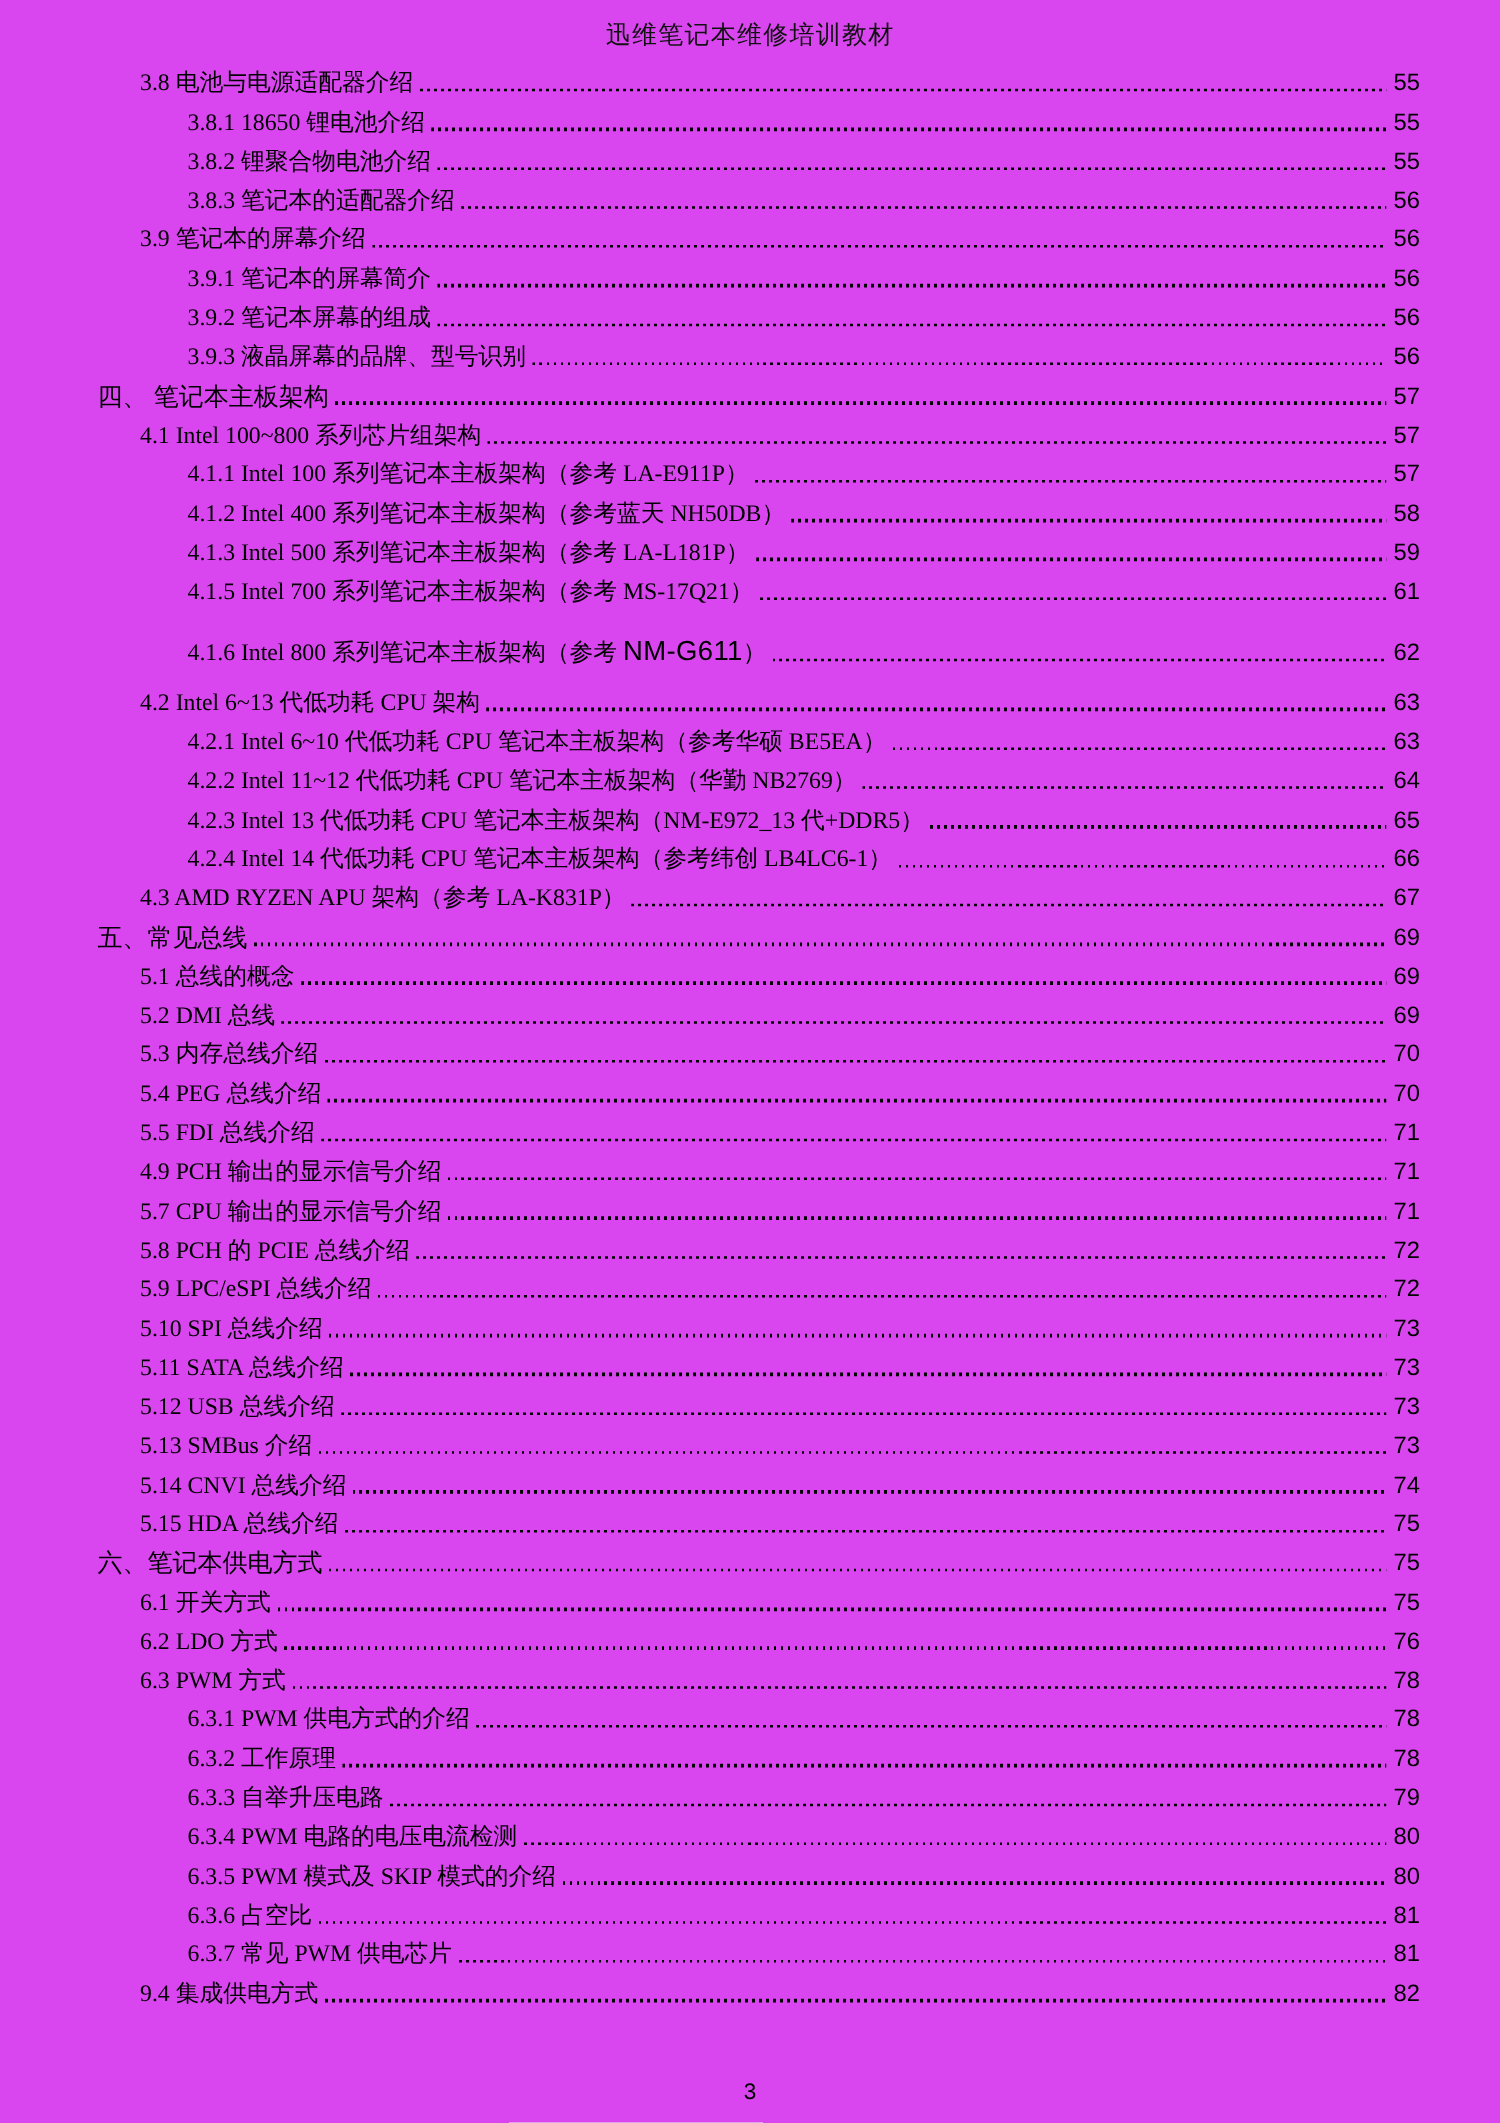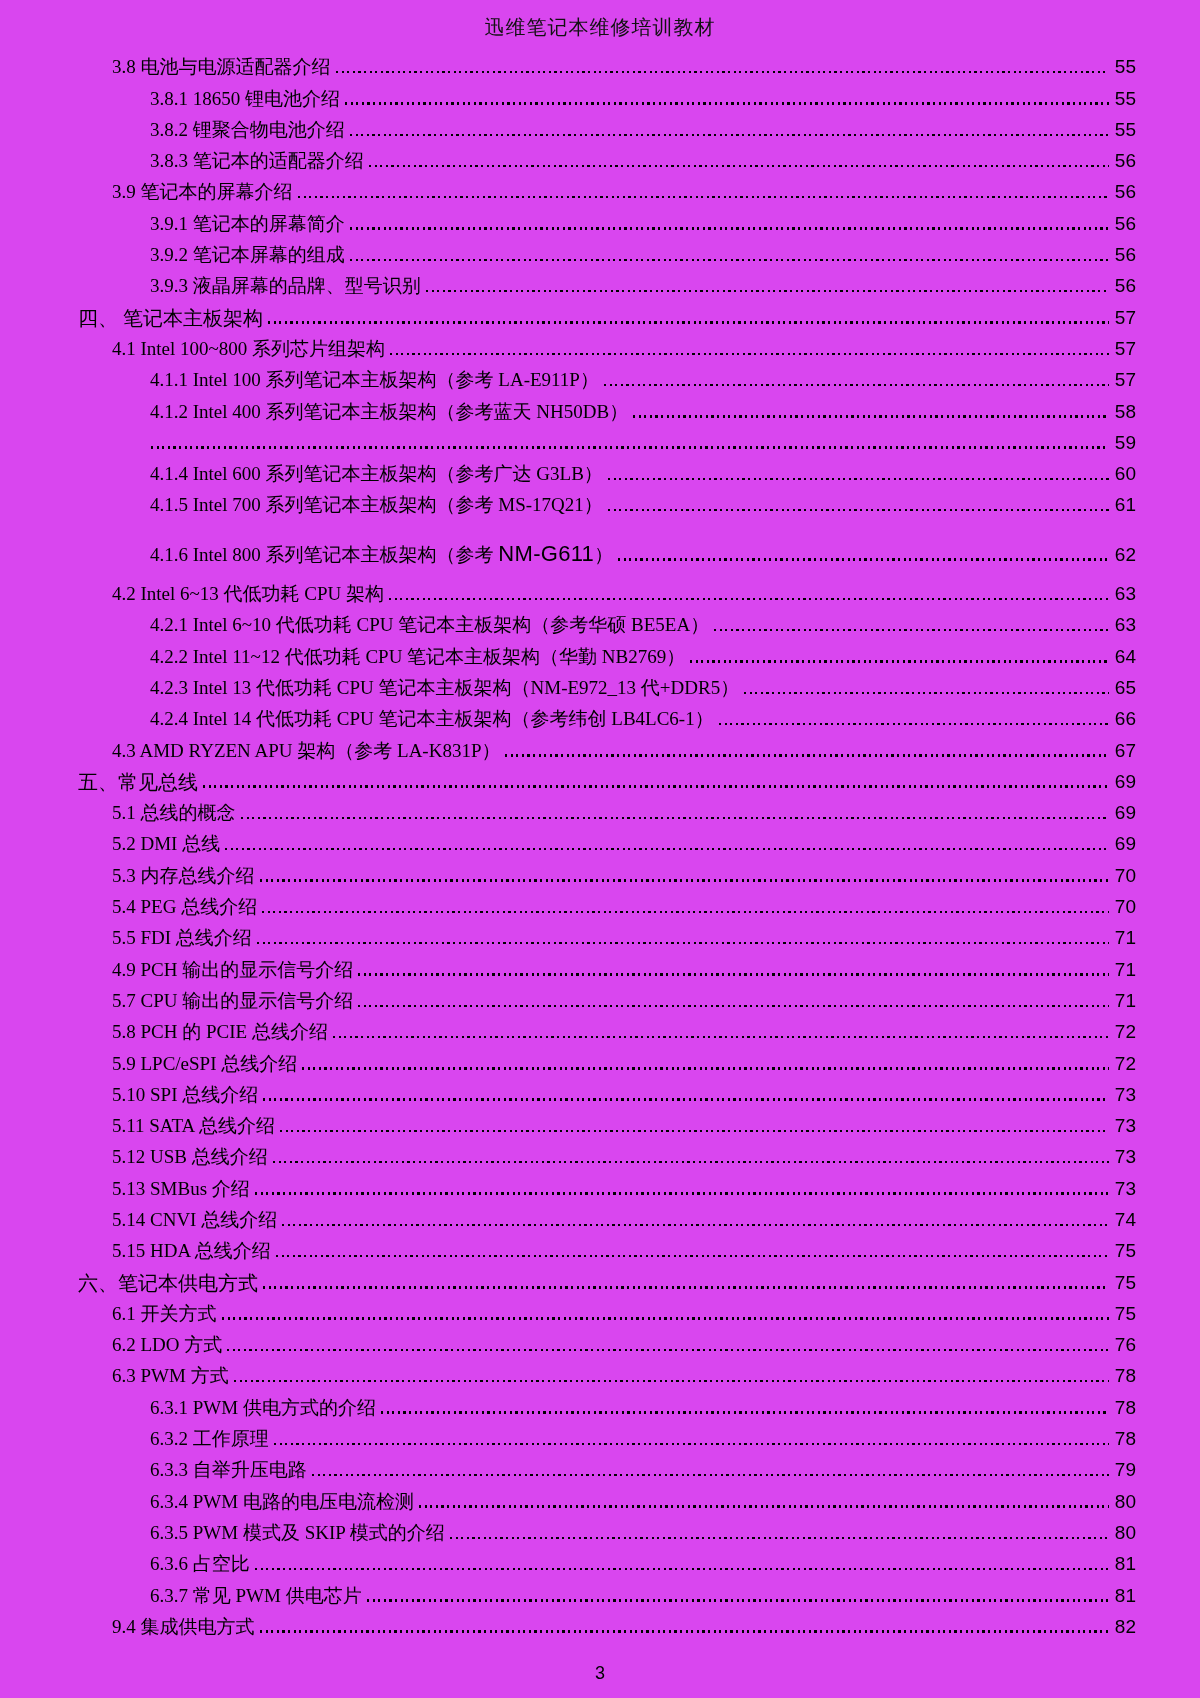--- a/index.html
+++ b/index.html
@@ -122,27 +122,23 @@
         <span class="label">4.1.1 Intel 100 系列笔记本主板架构（参考 LA-E911P）</span>
         <span class="dots"></span>
         <span class="page-num">57</span>
       </div>
       <div class="toc-row lvl3">
         <span class="label">4.1.2 Intel 400 系列笔记本主板架构（参考蓝天 NH50DB）</span>
         <span class="dots"></span>
         <span class="page-num">58</span>
       </div>
       <div class="toc-row lvl3">
+        <span class="label">4.1.3 Intel 500 系列笔记本主板架构（参考 LA-L181P）</span>
         <span class="dots"></span>
         <span class="page-num">59</span>
-      </div>
-      <div class="toc-row lvl3">
-        <span class="label">4.1.4 Intel 600 系列笔记本主板架构（参考广达 G3LB）</span>
-        <span class="dots"></span>
-        <span class="page-num">60</span>
       </div>
       <div class="toc-row lvl3">
         <span class="label">4.1.5 Intel 700 系列笔记本主板架构（参考 MS-17Q21）</span>
         <span class="dots"></span>
         <span class="page-num">61</span>
       </div>
       <div class="toc-row lvl3 spacious">
         <span class="label">4.1.6 Intel 800 系列笔记本主板架构（参考 <span class="em">NM-G611</span>）</span>
         <span class="dots"></span>
         <span class="page-num">62</span>

